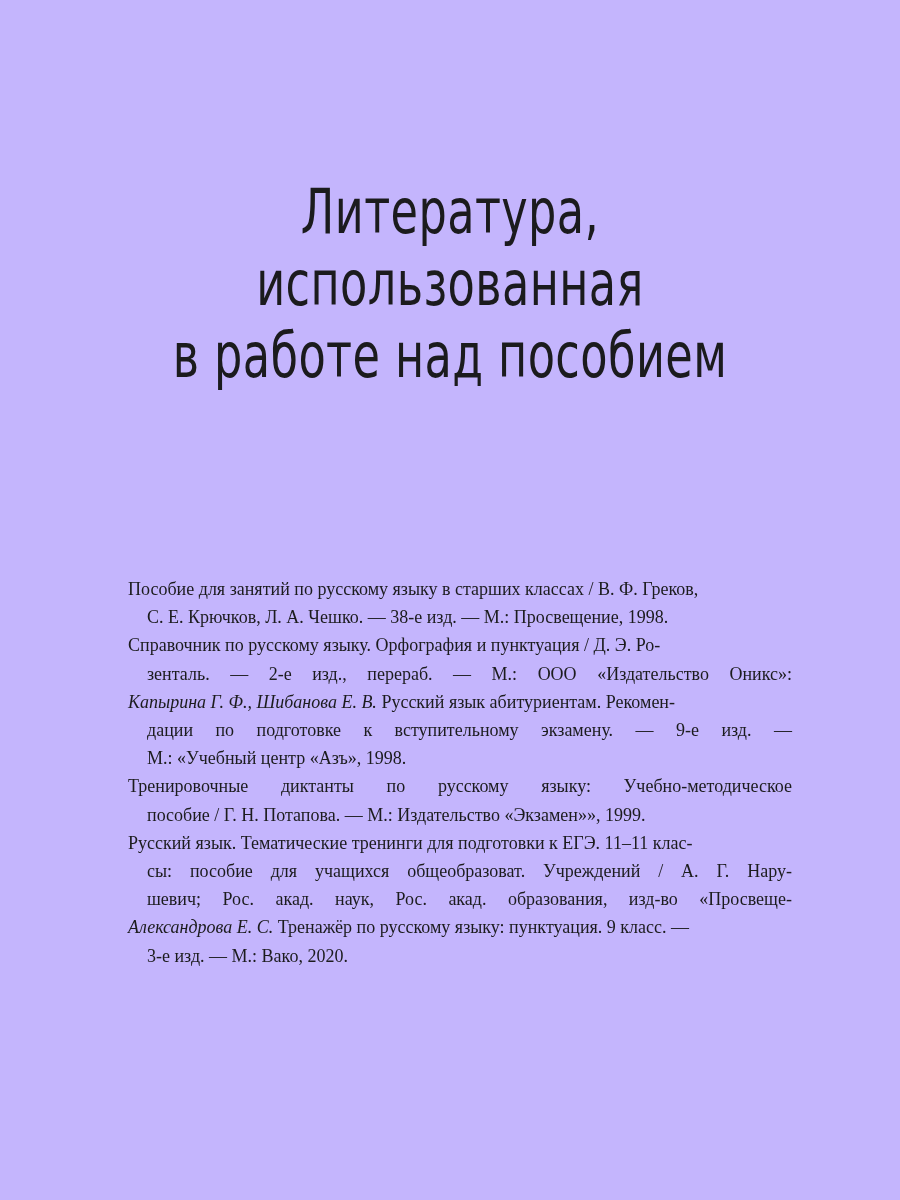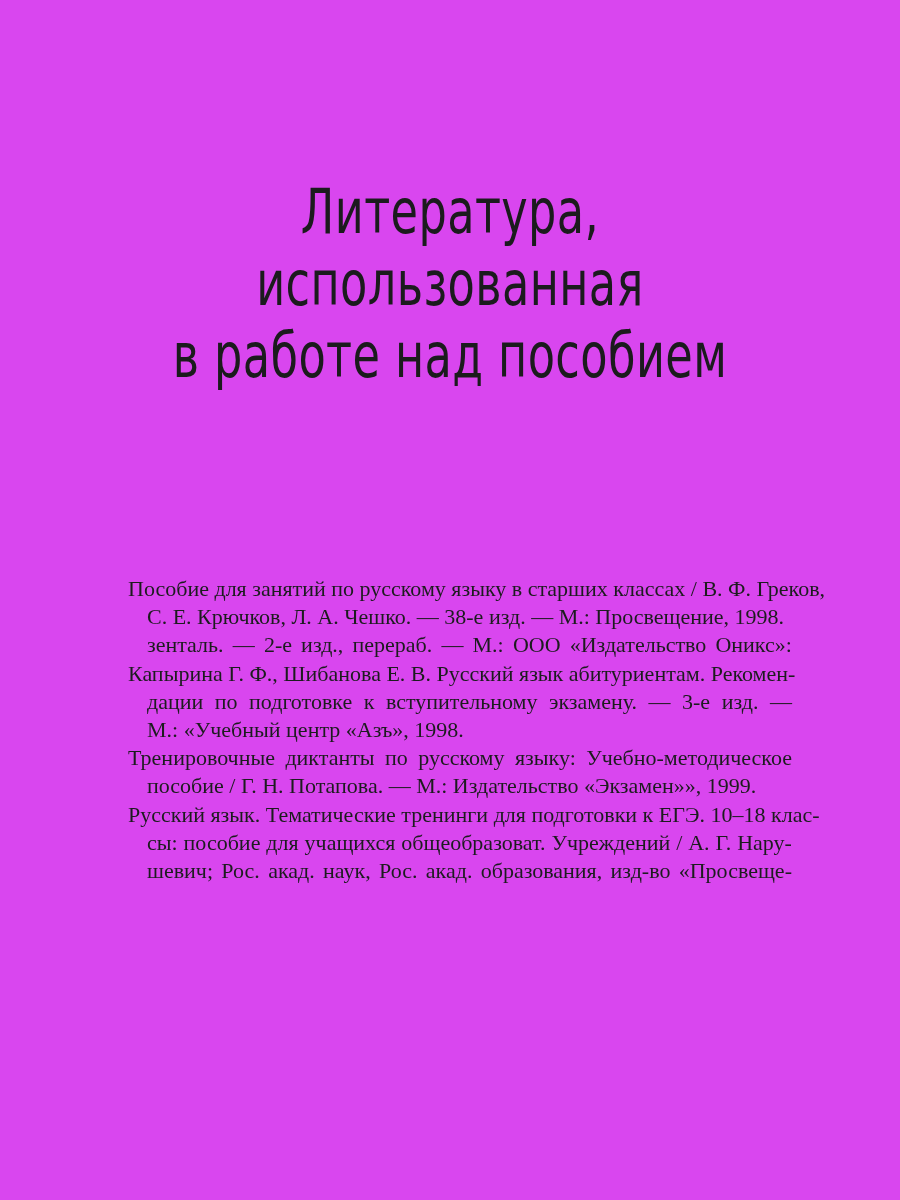--- a/index.html
+++ b/index.html
@@ -6,21 +6,21 @@
   html, body {
     margin: 0;
     padding: 0;
     background: #ffffff;
   }
 
   .page {
     position: relative;
     width: 900px;
     height: 1200px;
-    background: #d946ef;
+    background: #c4b5fd;
     overflow: hidden;
     box-sizing: border-box;
   }
 
   
   .title-block {
     position: absolute;
     left: 0;
     top: 176px;
     width: 900px;
@@ -47,21 +47,21 @@
     width: 664px;
   }
 
   .entry {
     margin: 0;
     padding: 0;
   }
 
   .bline {
     font-family: "Liberation Serif", "DejaVu Serif", serif;
-    font-size: 22px;
+    font-size: 18px;
     line-height: 28.2px;
     color: #1c1c1e;
     white-space: nowrap;
     position: relative;
   }
 
   
   .bline.cont {
     padding-left: 19px;
   }
@@ -73,20 +73,21 @@
     white-space: nowrap;
   }
   .bline.just.cont {
     padding-left: 19px;
   }
   .bline.just > span {
     white-space: pre;
   }
 
   .au {
+    font-style: italic;
   }
 
   .nb {
     white-space: pre;
   }
 </style>
 </head>
 <body>
 
 <div class="page">
@@ -98,20 +99,21 @@
   </div>
 
   <div class="biblio">
 
     <div class="entry">
       <div class="bline">Пособие для занятий по русскому языку в старших классах / В. Ф. Греков,</div>
       <div class="bline cont">С. Е. Крючков, Л. А. Чешко. — 38-е изд. — М.: Просвещение, 1998.</div>
     </div>
 
     <div class="entry">
+      <div class="bline">Справочник по русскому языку. Орфография и пунктуация / Д. Э. Ро-</div>
       <div class="bline just cont">
         <span>зенталь.</span>
         <span>—</span>
         <span>2-е</span>
         <span>изд.,</span>
         <span>перераб.</span>
         <span>—</span>
         <span>М.:</span>
         <span>ООО</span>
         <span>«Издательство</span>
@@ -122,41 +124,41 @@
     <div class="entry">
       <div class="bline"><span class="au">Капырина Г. Ф., Шибанова Е. В.</span><span class="nb"> Русский язык абитуриентам. Рекомен-</span></div>
       <div class="bline just cont">
         <span>дации</span>
         <span>по</span>
         <span>подготовке</span>
         <span>к</span>
         <span>вступительному</span>
         <span>экзамену.</span>
         <span>—</span>
-        <span>3-е</span>
+        <span>9-е</span>
         <span>изд.</span>
         <span>—</span>
       </div>
       <div class="bline cont">М.: «Учебный центр «Азъ», 1998.</div>
     </div>
 
     <div class="entry">
       <div class="bline just">
         <span>Тренировочные</span>
         <span>диктанты</span>
         <span>по</span>
         <span>русскому</span>
         <span>языку:</span>
         <span>Учебно-методическое</span>
       </div>
       <div class="bline cont">пособие / Г. Н. Потапова. — М.: Издательство «Экзамен»», 1999.</div>
     </div>
 
     <div class="entry">
-      <div class="bline">Русский язык. Тематические тренинги для подготовки к ЕГЭ. 10–18 клас-</div>
+      <div class="bline">Русский язык. Тематические тренинги для подготовки к ЕГЭ. 11–11 клас-</div>
       <div class="bline just cont">
         <span>сы:</span>
         <span>пособие</span>
         <span>для</span>
         <span>учащихся</span>
         <span>общеобразоват.</span>
         <span>Учреждений</span>
         <span>/</span>
         <span>А.</span>
         <span>Г.</span>
@@ -171,15 +173,19 @@
         <span>акад.</span>
         <span>образования,</span>
         <span>изд-во</span>
         <span>«Просвеще-</span>
       </div>
     </div>
 
     <div class="entry">
     </div>
 
+    <div class="entry">
+      <div class="bline"><span class="au">Александрова Е. С.</span><span class="nb"> Тренажёр по русскому языку: пунктуация. 9 класс. —</span></div>
+      <div class="bline cont">3-е изд. — М.: Вако, 2020.</div>
+    </div>
 
   </div>
 </div>
 
 </body></html>

